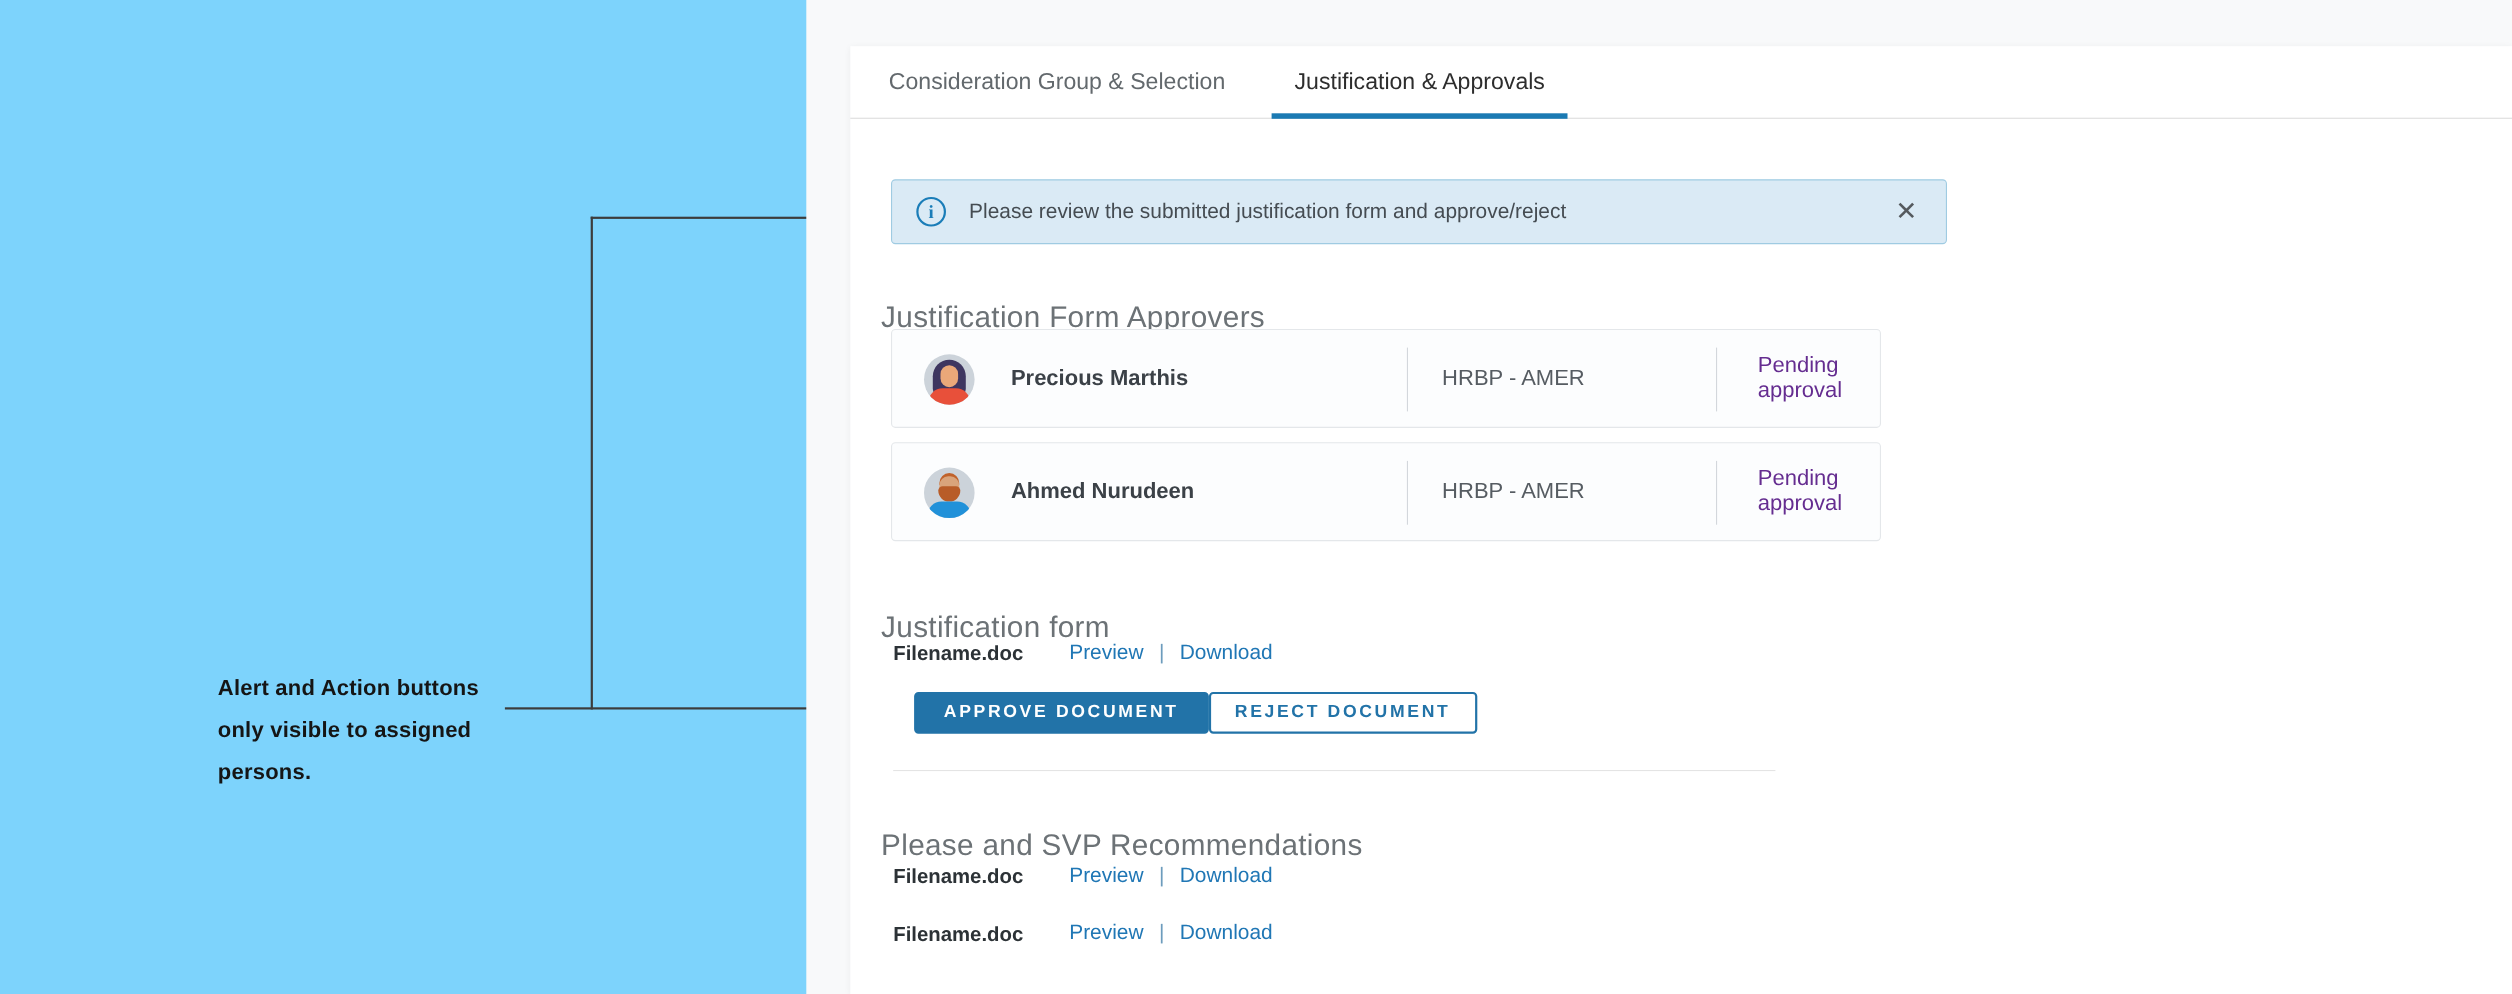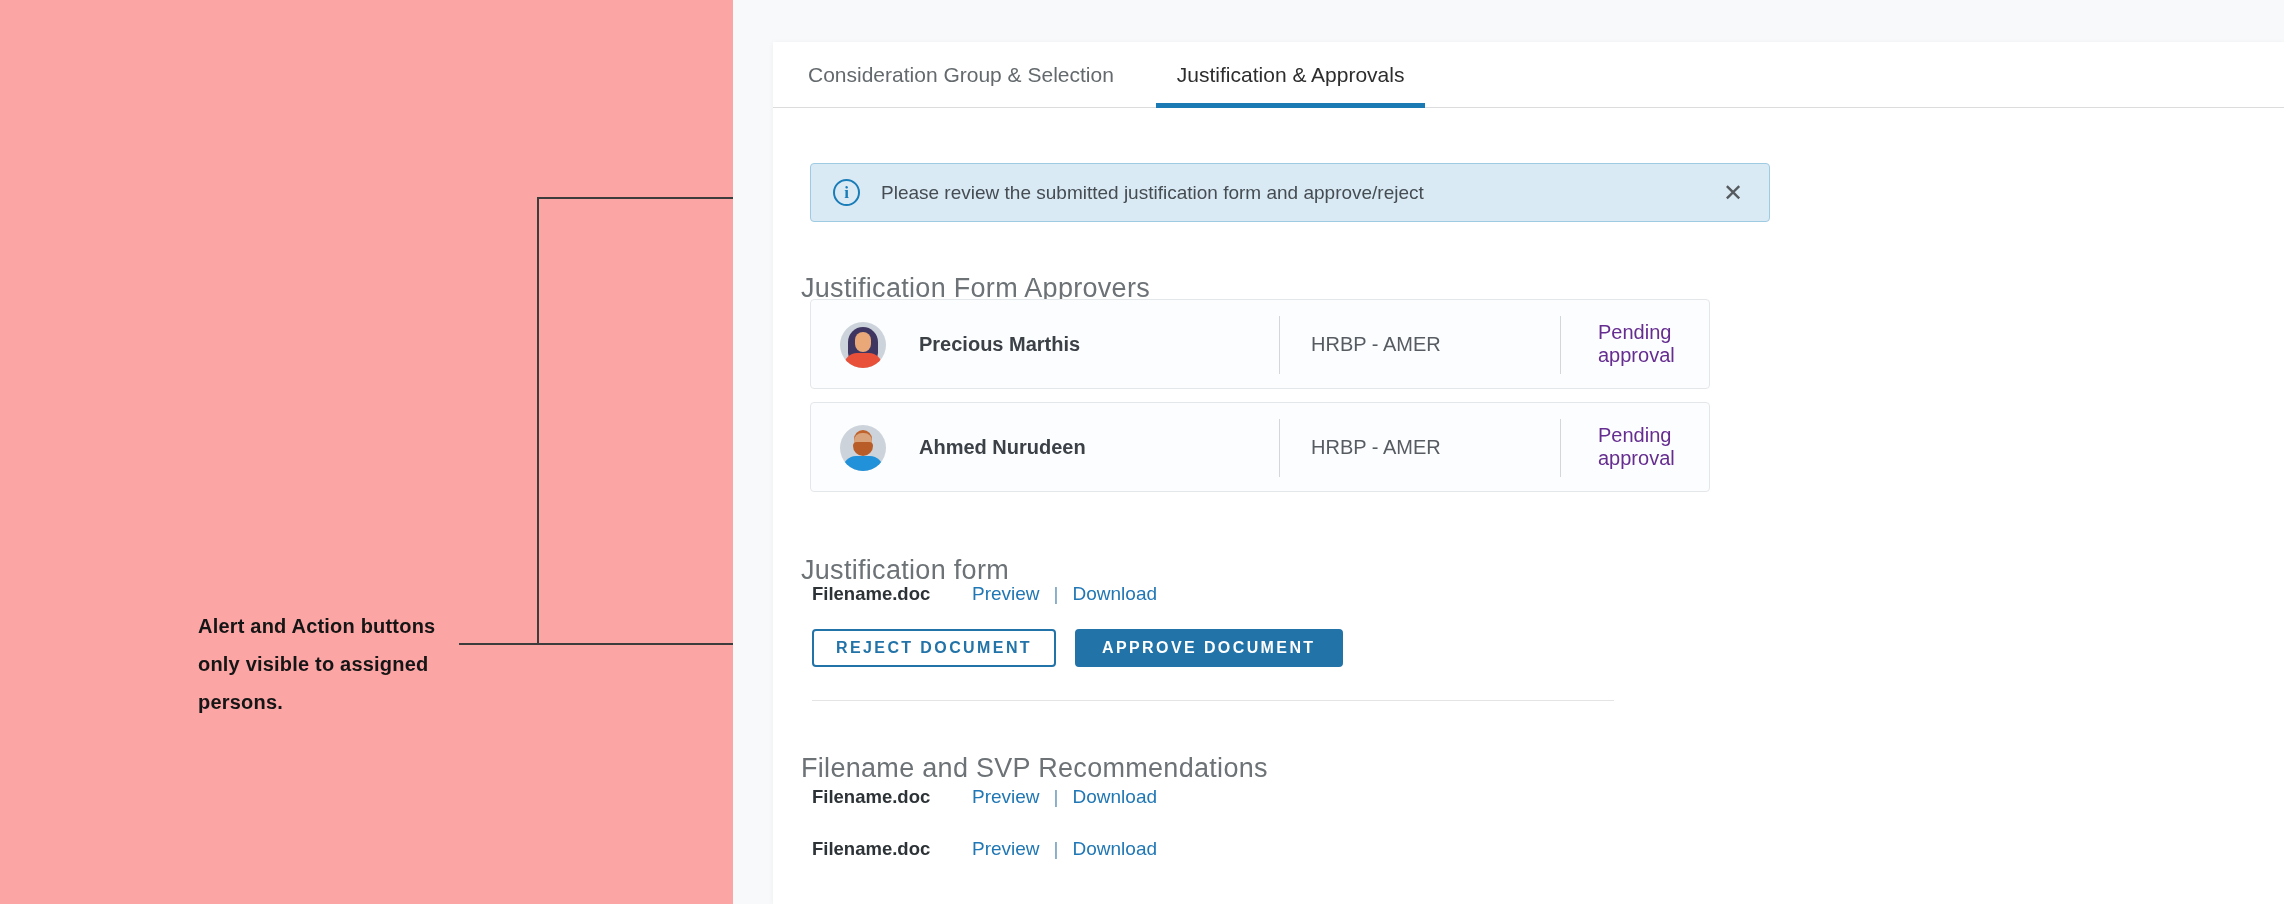--- a/index.html
+++ b/index.html
@@ -8,21 +8,21 @@
     font-family: "Liberation Sans", sans-serif;
     background: #ffffff;
     overflow: hidden;
     position: relative;
   }
   .stage { position: absolute; inset: 0; width: 2284px; height: 904px; }
 
   
   .left-panel {
     position: absolute; left: 0; top: 0; width: 773px; height: 904px;
-    background: #fca5a5; border-right: 5px solid #0ea5e9;
+    background: #7dd3fc; border-right: 5px solid #0ea5e9;
   }
   .annotation {
     position: absolute; left: 198px; top: 607px; width: 268px;
     font-size: 20px; font-weight: 700; color: #151515; line-height: 38px;
     letter-spacing: 0.2px;
   }
   .conn { position: absolute; background: #3c3c3c; }
   .conn-v        { left: 537px; top: 197px; width: 2px;  height: 448px; }
   .conn-h-top    { left: 537px; top: 197px; width: 270px; height: 2px; }
   .conn-h-bottom { left: 459px; top: 643px; width: 352px; height: 2px; }
@@ -212,27 +212,27 @@
     <div class="section-title t-justform">Justification form</div>
 
     <div class="file-row fr-just">
       <span class="file-name">Filename.doc</span>
       <span class="file-link">Preview</span>
       <span class="file-sep">|</span>
       <span class="file-link dl">Download</span>
     </div>
 
     <div class="btn-row">
+      <button class="btn btn-approve">APPROVE DOCUMENT</button>
       <button class="btn btn-reject">REJECT DOCUMENT</button>
-      <button class="btn btn-approve">APPROVE DOCUMENT</button>
     </div>
 
     <div class="hr-divider"></div>
 
-    <div class="section-title t-finance">Filename and SVP Recommendations</div>
+    <div class="section-title t-finance">Please and SVP Recommendations</div>
 
     <div class="file-row fr-fin1">
       <span class="file-name">Filename.doc</span>
       <span class="file-link">Preview</span>
       <span class="file-sep">|</span>
       <span class="file-link dl">Download</span>
     </div>
 
     <div class="file-row fr-fin2">
       <span class="file-name">Filename.doc</span>

